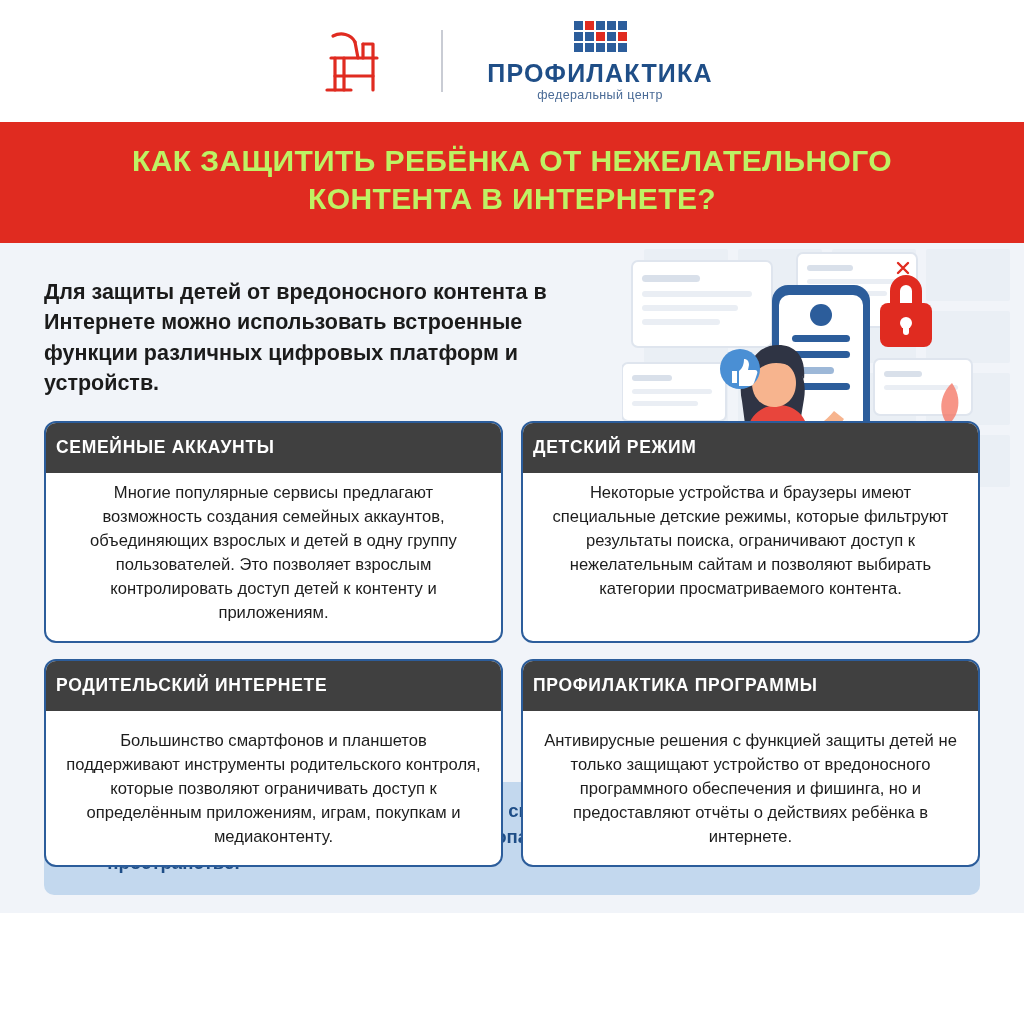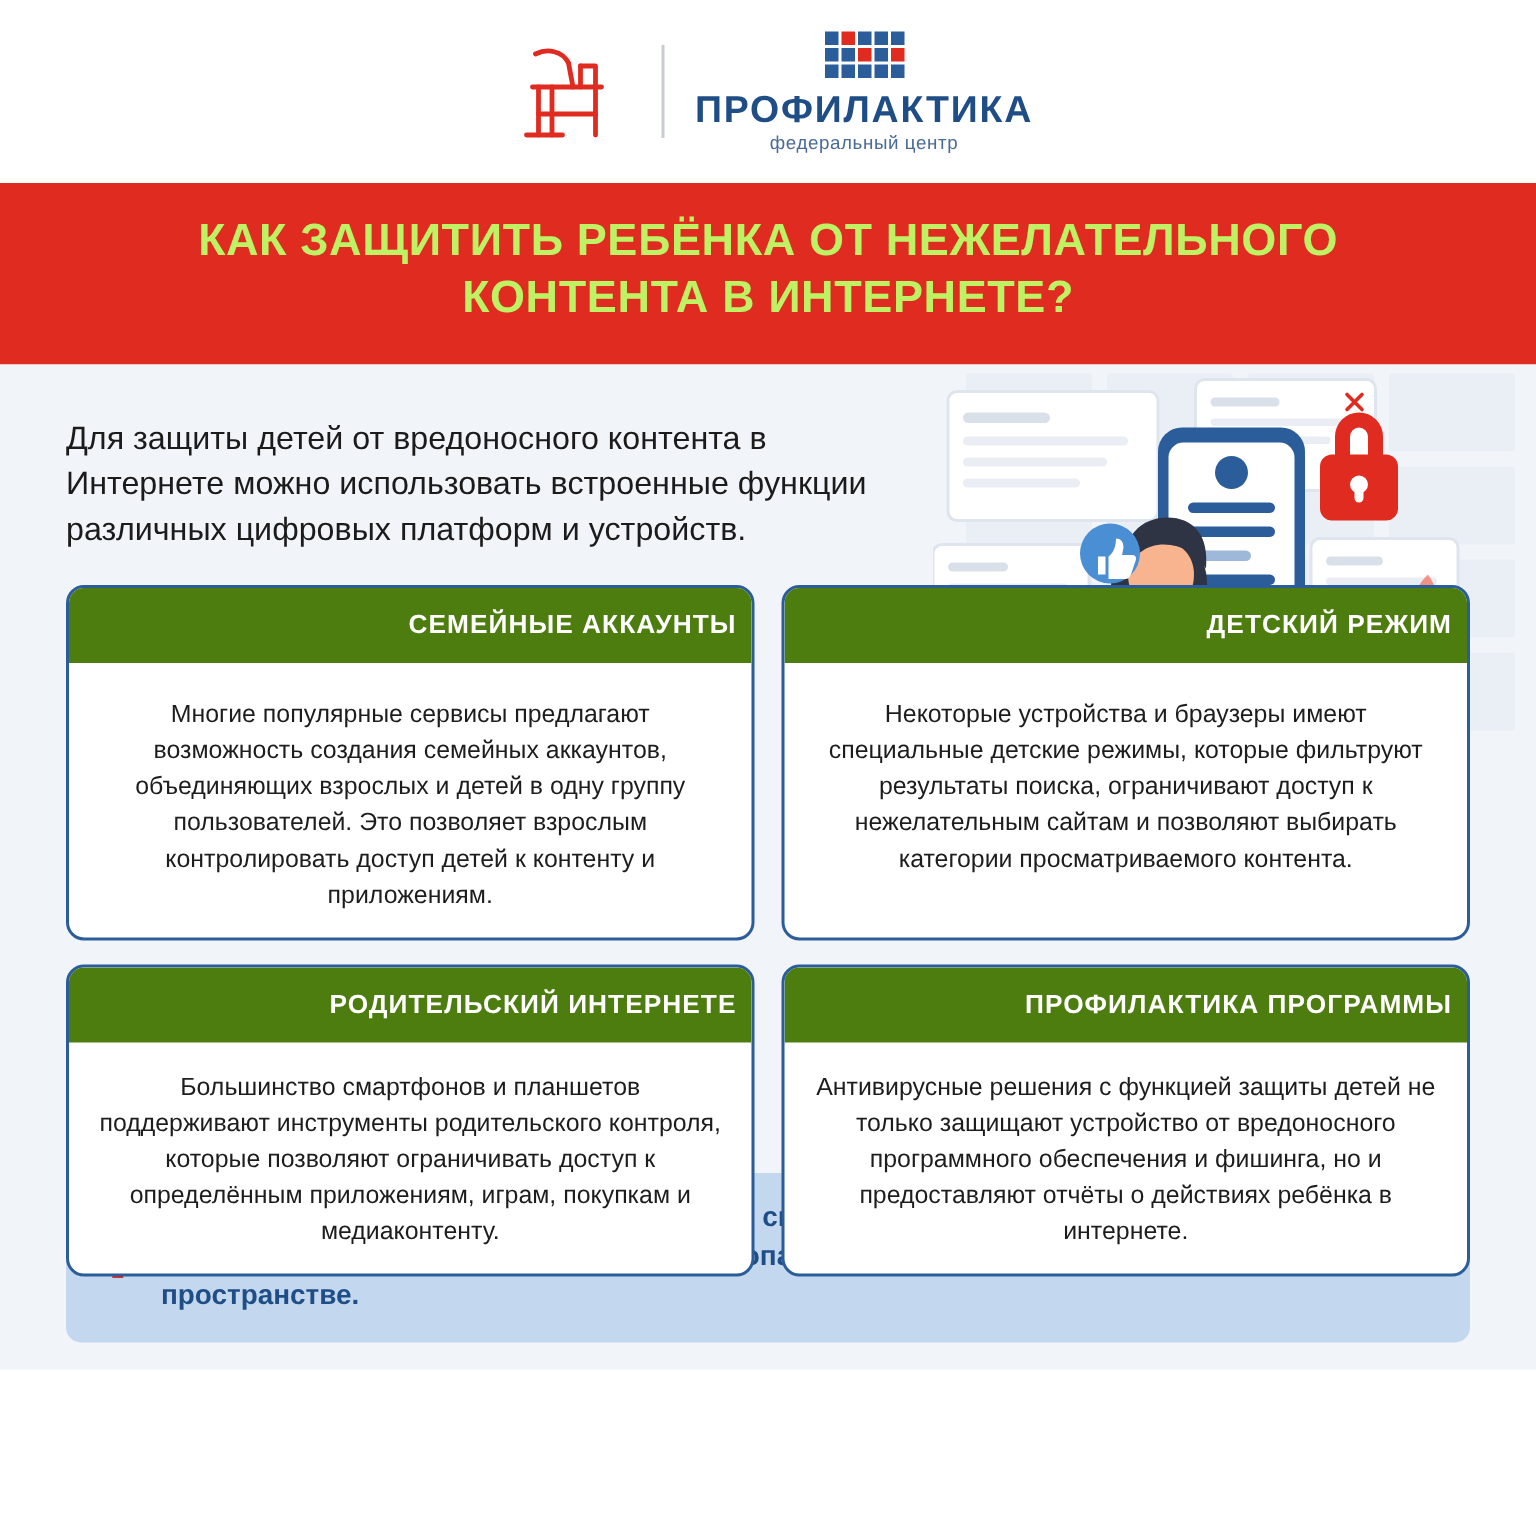--- a/index.html
+++ b/index.html
@@ -14,21 +14,21 @@
     overflow: hidden;
     position: relative;
   }
 
   
   .logo-bar {
     height: 122px;
     display: flex;
     align-items: center;
     justify-content: center;
-    gap: 20px;
+    gap: 44px;
     background: #ffffff;
   }
   .logo-mark {
     width: 86px;
     height: 74px;
     display: flex;
     align-items: center;
     justify-content: center;
   }
   .logo-divider {
@@ -101,21 +101,21 @@
     background: #e3e9f2;
     border-radius: 2px;
   }
 
   .intro {
     position: relative;
     z-index: 3;
     padding-top: 34px;
     width: 560px;
     font-size: 21.5px;
-    font-weight: normal;
+    font-weight: bold;
     line-height: 1.42;
     color: #1b1b1b;
   }
 
   
   .illus {
     position: absolute;
     top: 8px;
     right: 42px;
     width: 360px;
@@ -134,37 +134,37 @@
   }
   .card {
     background: #ffffff;
     border: 2px solid #2c5d9b;
     border-radius: 12px;
     overflow: hidden;
     display: flex;
     flex-direction: column;
   }
   .card-head {
-    background: #4d7c0f;
+    background: #404040;
     color: #ffffff;
-    text-align: right;
+    text-align: left;
     font-size: 17.5px;
     font-weight: bold;
     letter-spacing: 0.7px;
     padding: 14px 10px 15px;
   }
   .card-body {
     padding: 18px 20px 16px;
     text-align: center;
     font-size: 16.6px;
     line-height: 1.45;
     color: #1d1d1d;
     flex: 1;
   }
-  .card-a .card-body { padding-top: 22px; }
+  .card-a .card-body { padding-top: 8px; }
 
   
   .note {
     position: absolute;
     left: 44px;
     right: 44px;
     bottom: 18px;
     background: #c3d8ee;
     border-radius: 10px;
     display: flex;

